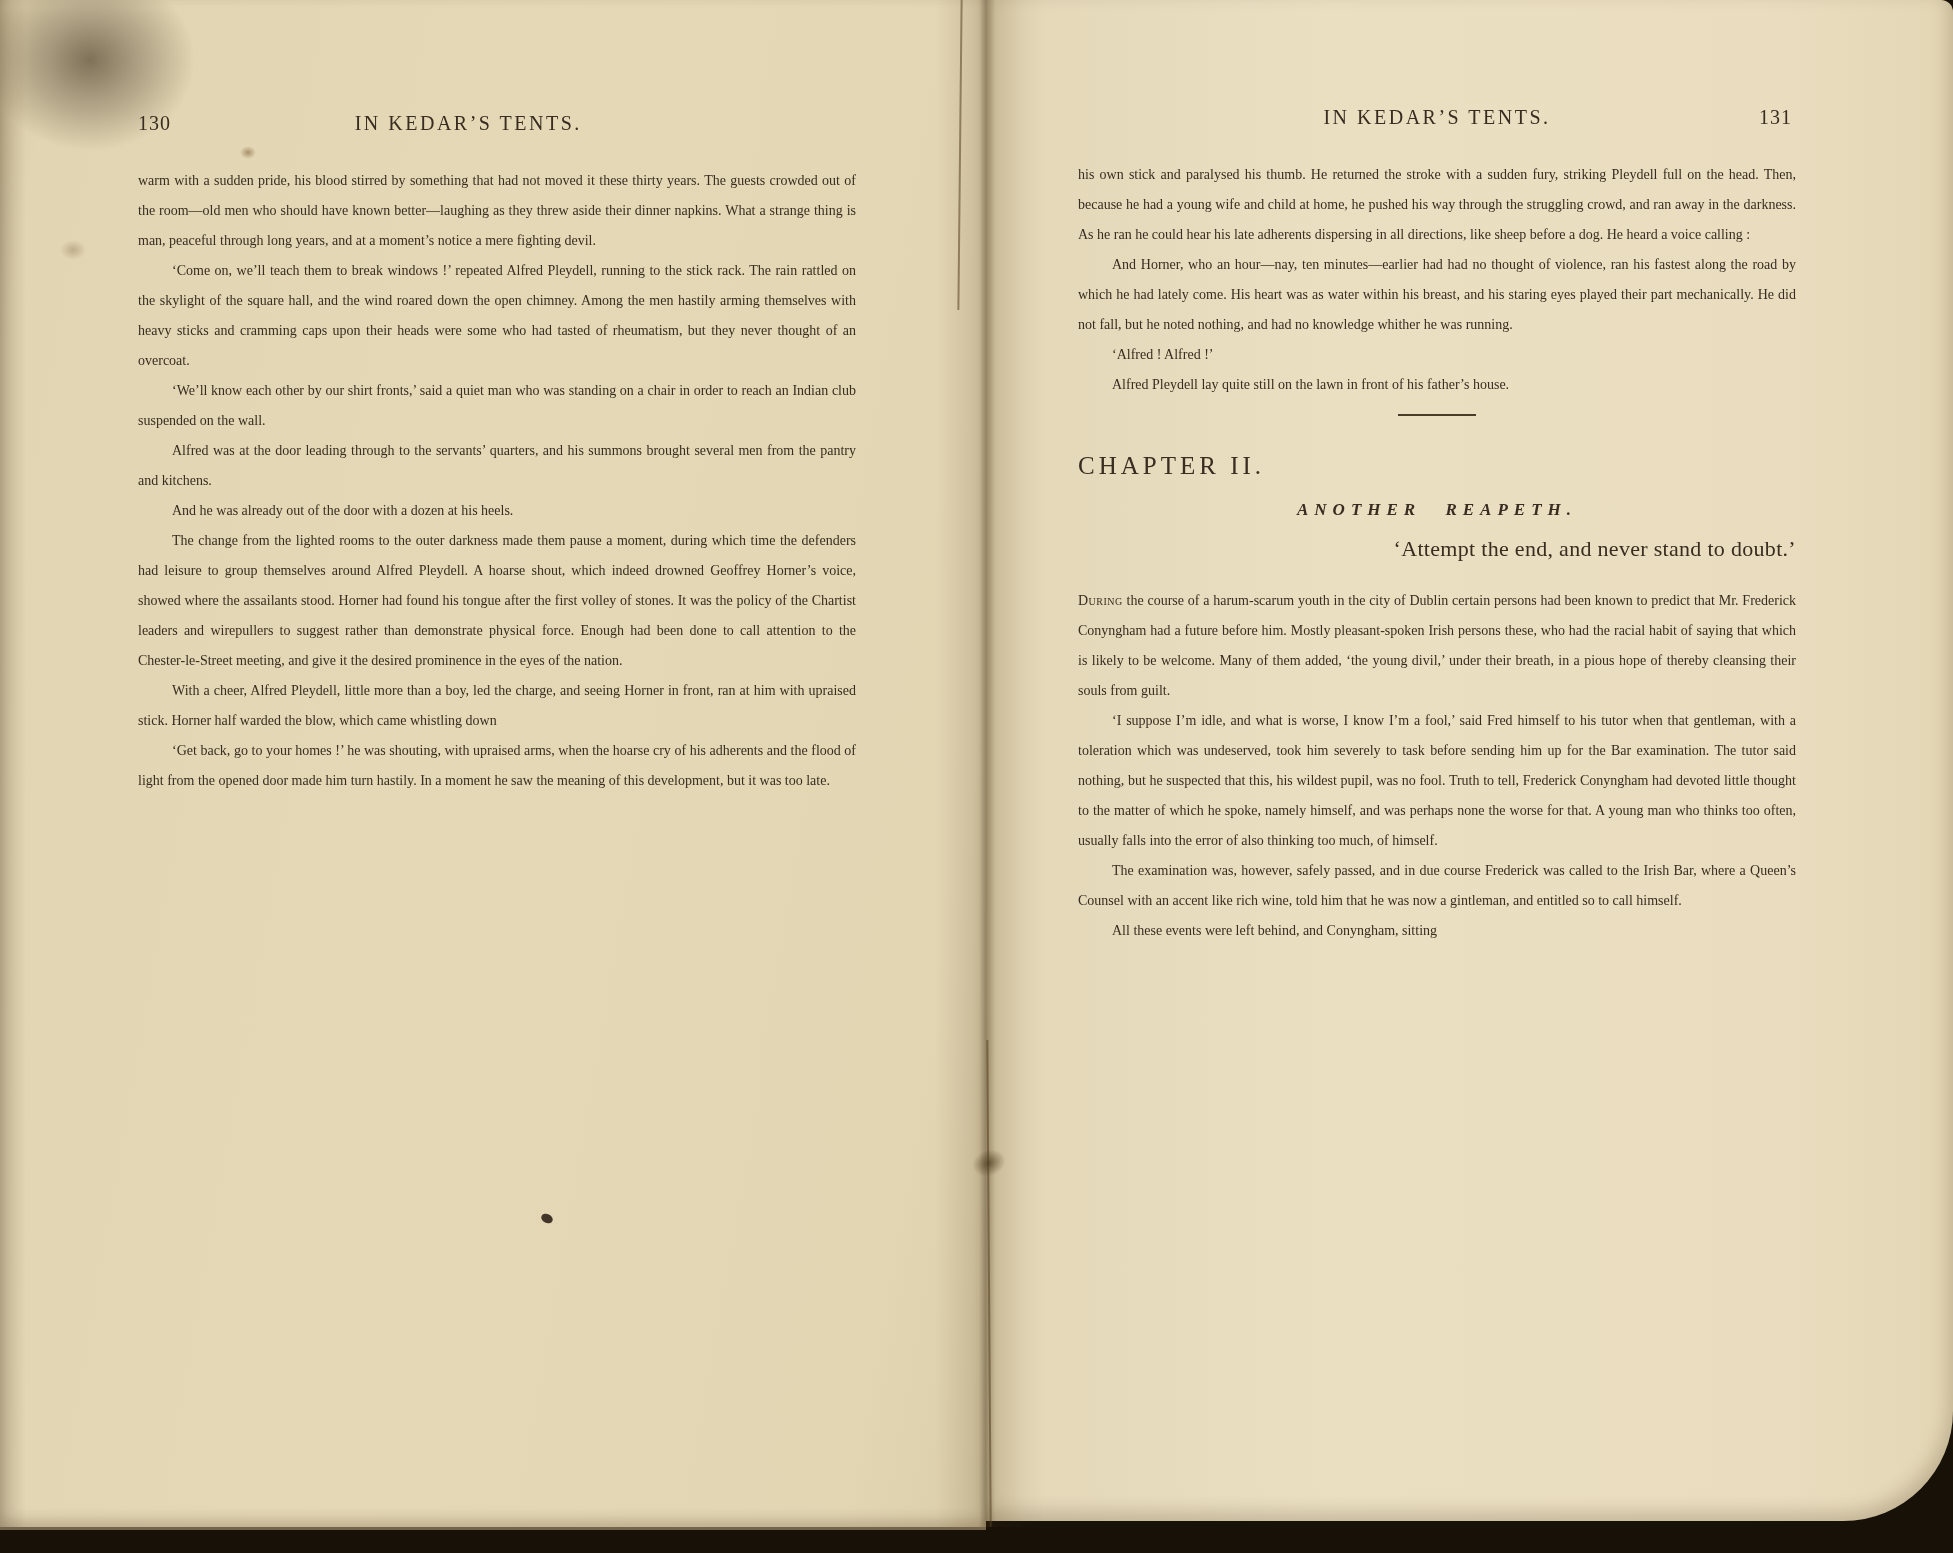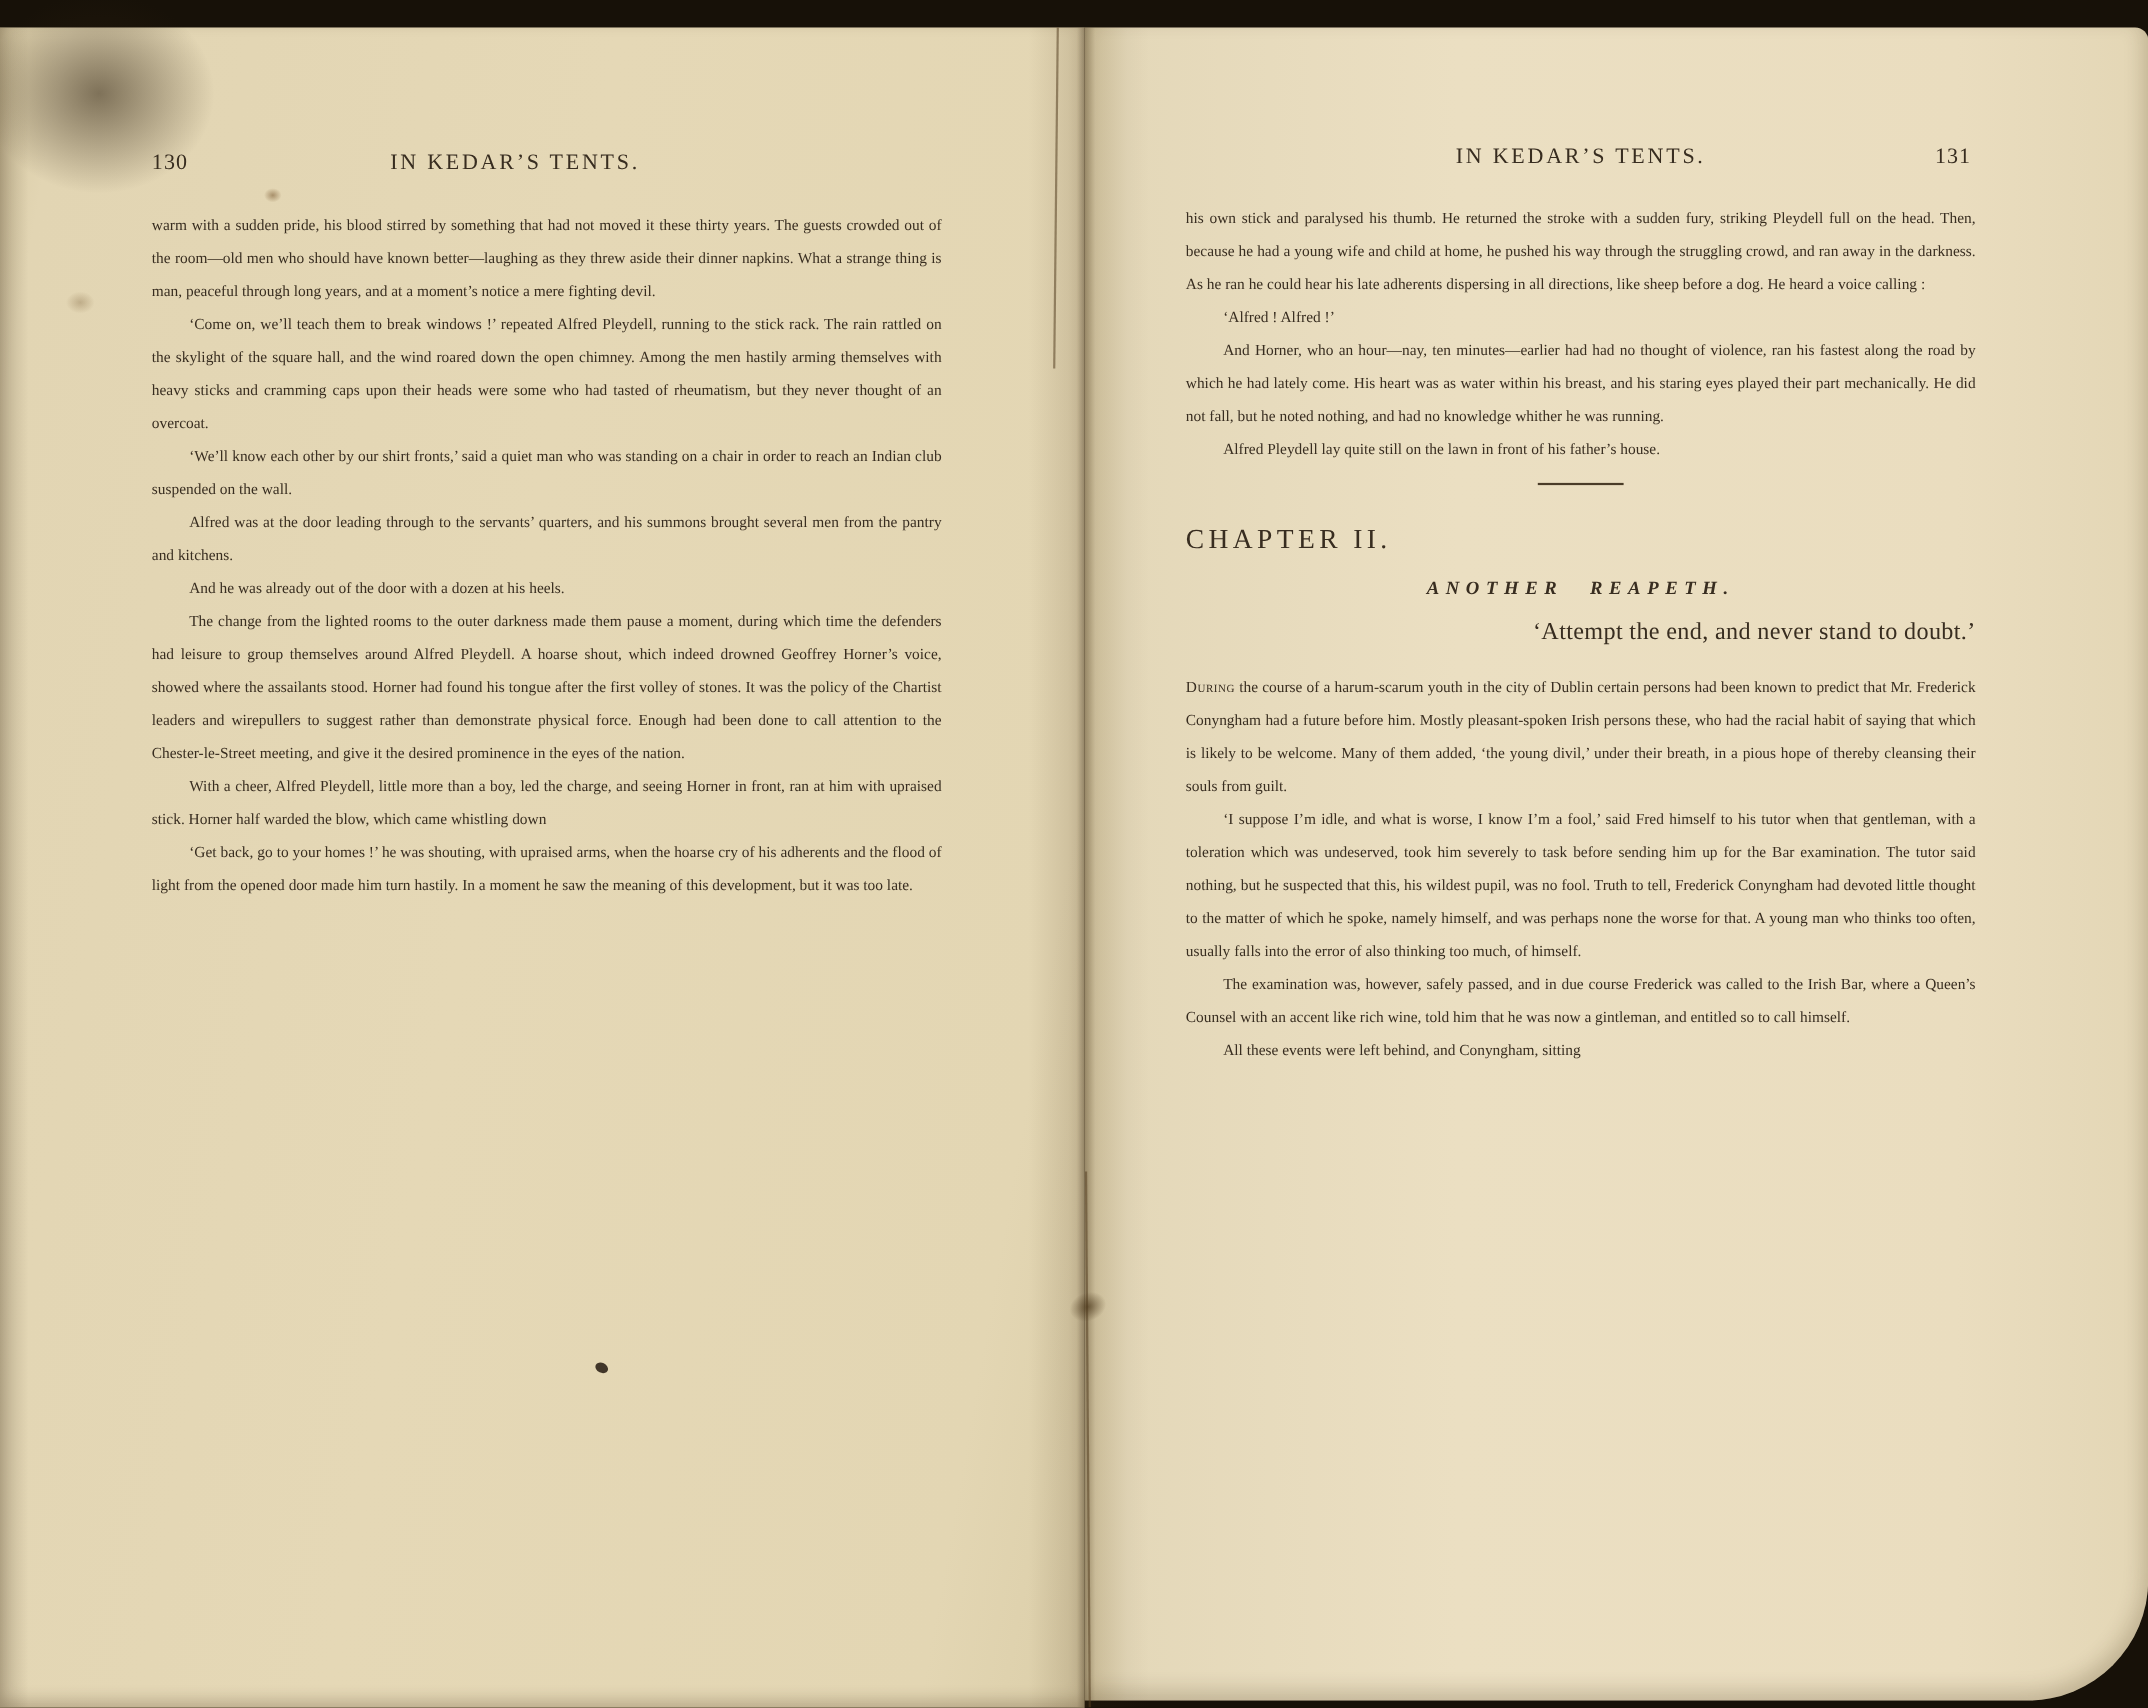--- a/index.html
+++ b/index.html
@@ -1,21 +1,21 @@
 <!DOCTYPE html>
 <html style="--paper-left: #e5d8b6; --paper-right: #ebdfc2; --ink: #382d20;"><head>
 <meta charset="utf-8">
 <style>
   html,body{margin:0;padding:0;}
   body{
     width:1953px;height:1553px;position:relative;overflow:hidden;
     background:#171108;
     font-family:"Liberation Serif","DejaVu Serif",serif;
   }
-  .scan{position:absolute;inset:0;margin-top:25px;}
+  .scan{position:absolute;inset:0;}
   
   .page{position:absolute;top:0;}
   .page-left{
     left:0;width:986px;height:1527px;
     background:linear-gradient(100deg,#d7c9a4 0%,#e2d5b3 5%,var(--paper-left,#e5d8b6) 45%,#e3d6b3 88%,#dbcea9 100%);
     box-shadow:inset 0 -6px 14px rgba(60,40,15,.25), 0 3px 0 rgba(205,185,140,.5);
   }
   .page-left::before{ 
     content:"";position:absolute;left:-60px;top:-70px;width:300px;height:260px;
     background:radial-gradient(closest-side,rgba(45,32,15,.55),rgba(45,32,15,0) 70%);
@@ -107,22 +107,22 @@
     </div>
   </div>
 
   <div class="text-col col-right">
     <div class="page-header">
       <span class="running-title">IN KEDAR’S TENTS.</span>
       <span class="folio folio-right">131</span>
     </div>
     <div class="body-text">
       <p class="noindent">his own stick and paralysed his thumb.  He returned the stroke with a sudden fury, striking Pleydell full on the head.  Then, because he had a young wife and child at home, he pushed his way through the struggling crowd, and ran away in the darkness.  As he ran he could hear his late adherents dispersing in all directions, like sheep before a dog.  He heard a voice calling&nbsp;:</p>
+      <p>And Horner, who an hour—nay, ten minutes—earlier had had no thought of violence, ran his fastest along the road by which he had lately come.  His heart was as water within his breast, and his staring eyes played their part mechanically.  He did not fall, but he noted nothing, and had no knowledge whither he was running.</p>
       <p>‘Alfred&nbsp;! Alfred&nbsp;!’</p>
-      <p>And Horner, who an hour—nay, ten minutes—earlier had had no thought of violence, ran his fastest along the road by which he had lately come.  His heart was as water within his breast, and his staring eyes played their part mechanically.  He did not fall, but he noted nothing, and had no knowledge whither he was running.</p>
       <p>Alfred Pleydell lay quite still on the lawn in front of his father’s house.</p>
     </div>
 
     <div class="section-divider"></div>
 
     <div class="chapter-title">CHAPTER II.</div>
     <div class="chapter-sub">ANOTHER REAPETH.</div>
     <div class="epigraph">‘Attempt the end, and never stand to doubt.’</div>
 
     <div class="body-text chapter-body">

